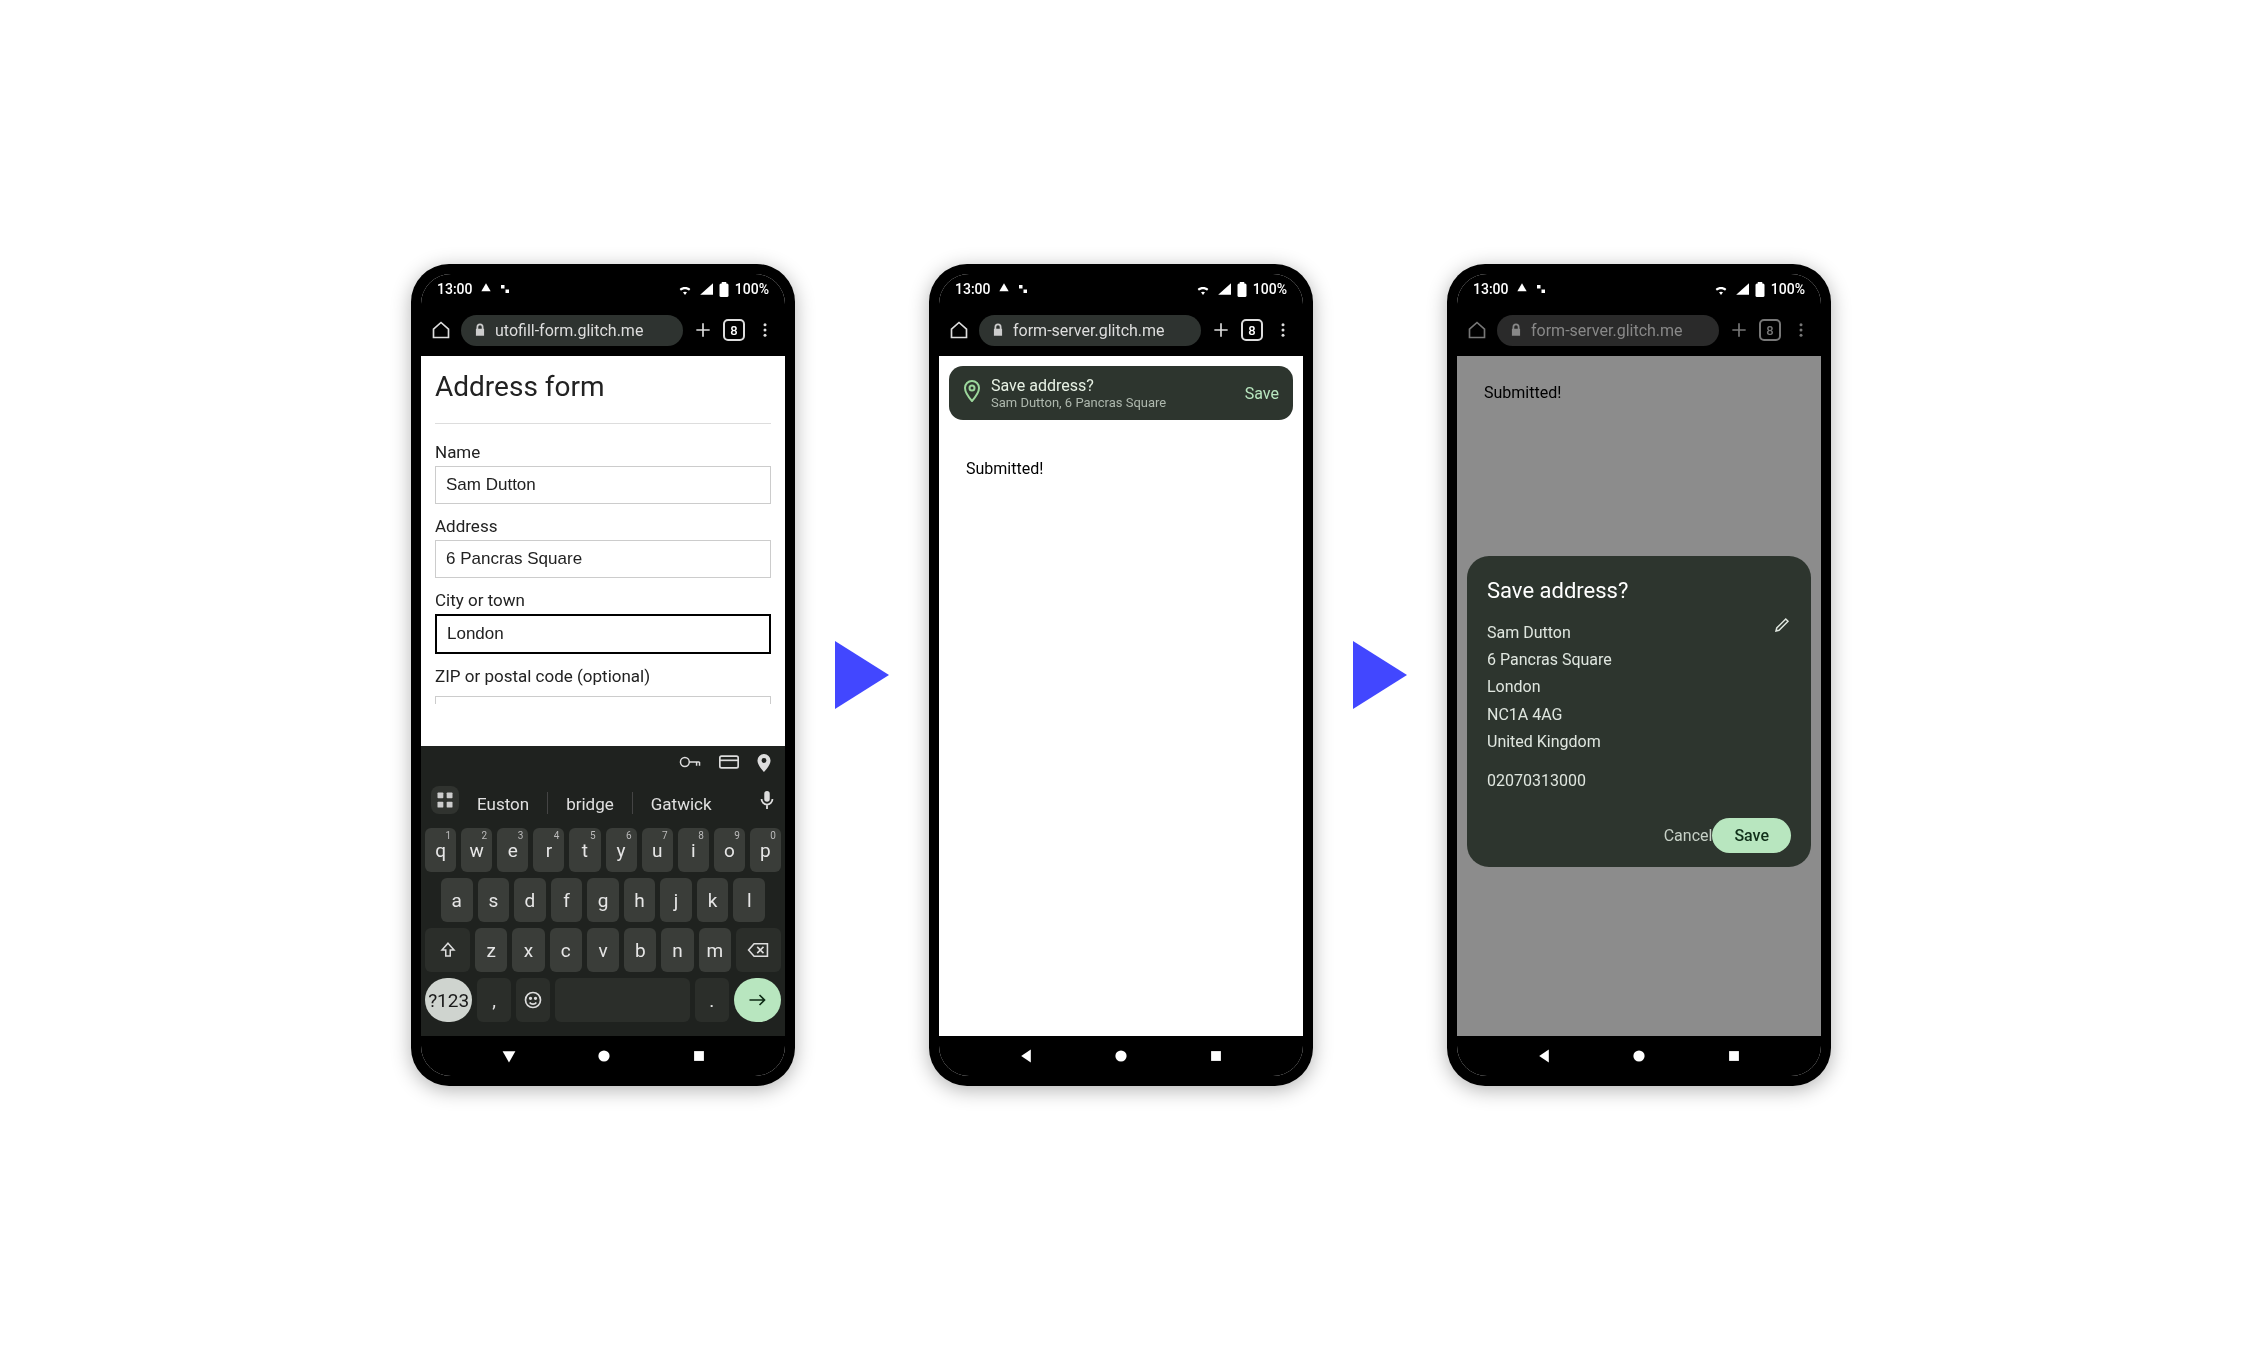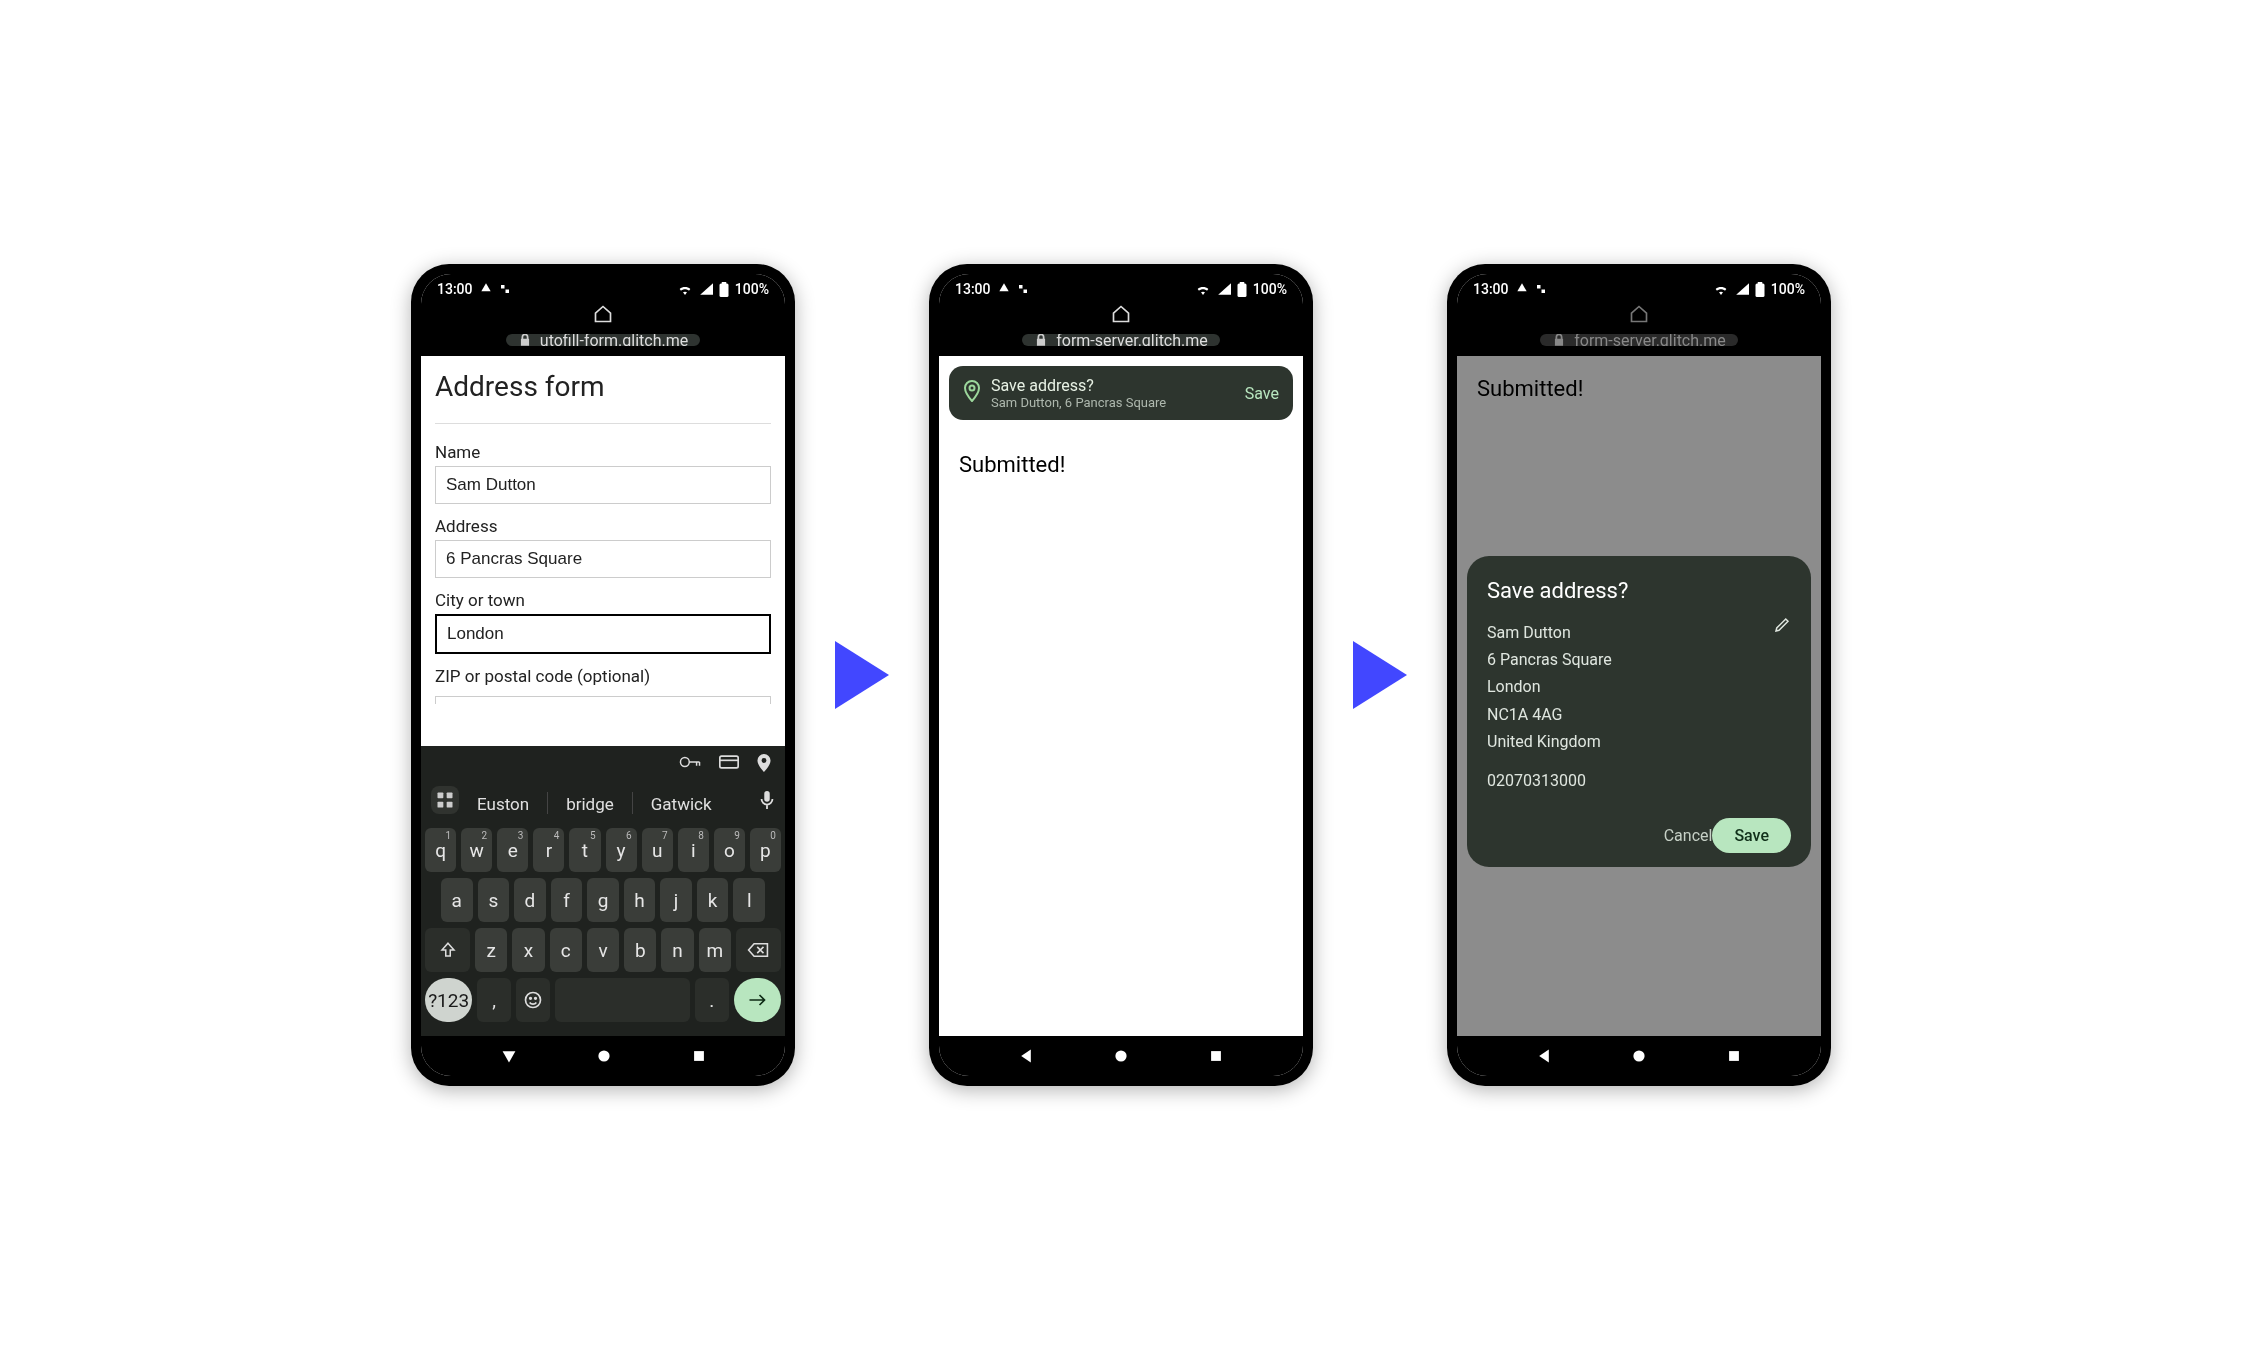--- a/index.html
+++ b/index.html
@@ -38,41 +38,41 @@
   }
   
   .statusbar {
     background:#000;color:#fff;display:flex;justify-content:space-between;
     align-items:center;font-size:14px;padding:6px 16px;height:30px;font-weight:500;
   }
   .statusbar .left, .statusbar .right {display:flex;align-items:center;gap:6px;}
   .sicon {display:inline-flex;}
   
   .toolbar {
-    background:#000;color:#fff;display:flex;align-items:center;gap:10px;height:52px;padding:0 10px;flex-direction:column;
+    background:#000;color:#fff;display:flex;align-items:center;gap:10px;height:52px;padding:0 10px;
   }
   .url-chip {
     flex:1;background:#2e3330;border-radius:20px;display:flex;align-items:center;gap:8px;
     padding:6px 12px;color:#ddd;font-size:16px;overflow:hidden;white-space:nowrap;
   }
   .toolbar.dimmed { color:#777; }
   .toolbar.dimmed .url-chip { background:#2a2a2a; color:#888; }
   .tbicon {width:20px;height:20px;display:inline-flex;align-items:center;justify-content:center;}
   .tabcount {border:2px solid #ddd;border-radius:5px;width:22px;height:22px;display:flex;align-items:center;justify-content:center;font-size:13px;font-weight:500;}
   .toolbar.dimmed .tabcount{border-color:#777;}
   
   .content {flex:1;background:#fff;overflow:hidden;position:relative;}
   .content.dimmed::after{content:"";position:absolute;inset:0;background:rgba(0,0,0,.45);}
   .page-pad{padding:14px 14px 0 14px;}
   h1.form-title{font-weight:400;font-size:28px;color:#222;border-bottom:1px solid #ddd;padding-bottom:20px;margin-bottom:18px;}
   .field{margin-bottom:12px;}
   .field label{display:block;font-size:17px;color:#222;margin-bottom:4px;}
   .field input{width:100%;border:1px solid #ccc;padding:8px 10px;font-size:17px;color:#222;background:#fff;}
   .field input.focused{border:2px solid #000;}
-  .submitted{font-size:22px;color:#000;padding:20px;}
+  .submitted{font-size:16px;color:#000;padding:27px;}
   
   .save-chip{
     position:absolute;top:10px;left:10px;right:10px;background:#2d352e;border-radius:14px;
     display:flex;align-items:center;gap:10px;padding:10px 14px;color:#e7f1e4;z-index:3;
   }
   .save-chip .txt{flex:1;}
   .save-chip .t1{font-size:16px;}
   .save-chip .t2{font-size:13px;color:#aeb8ae;}
   .save-chip .savebtn{color:#b8e6bf;font-size:16px;}
   

